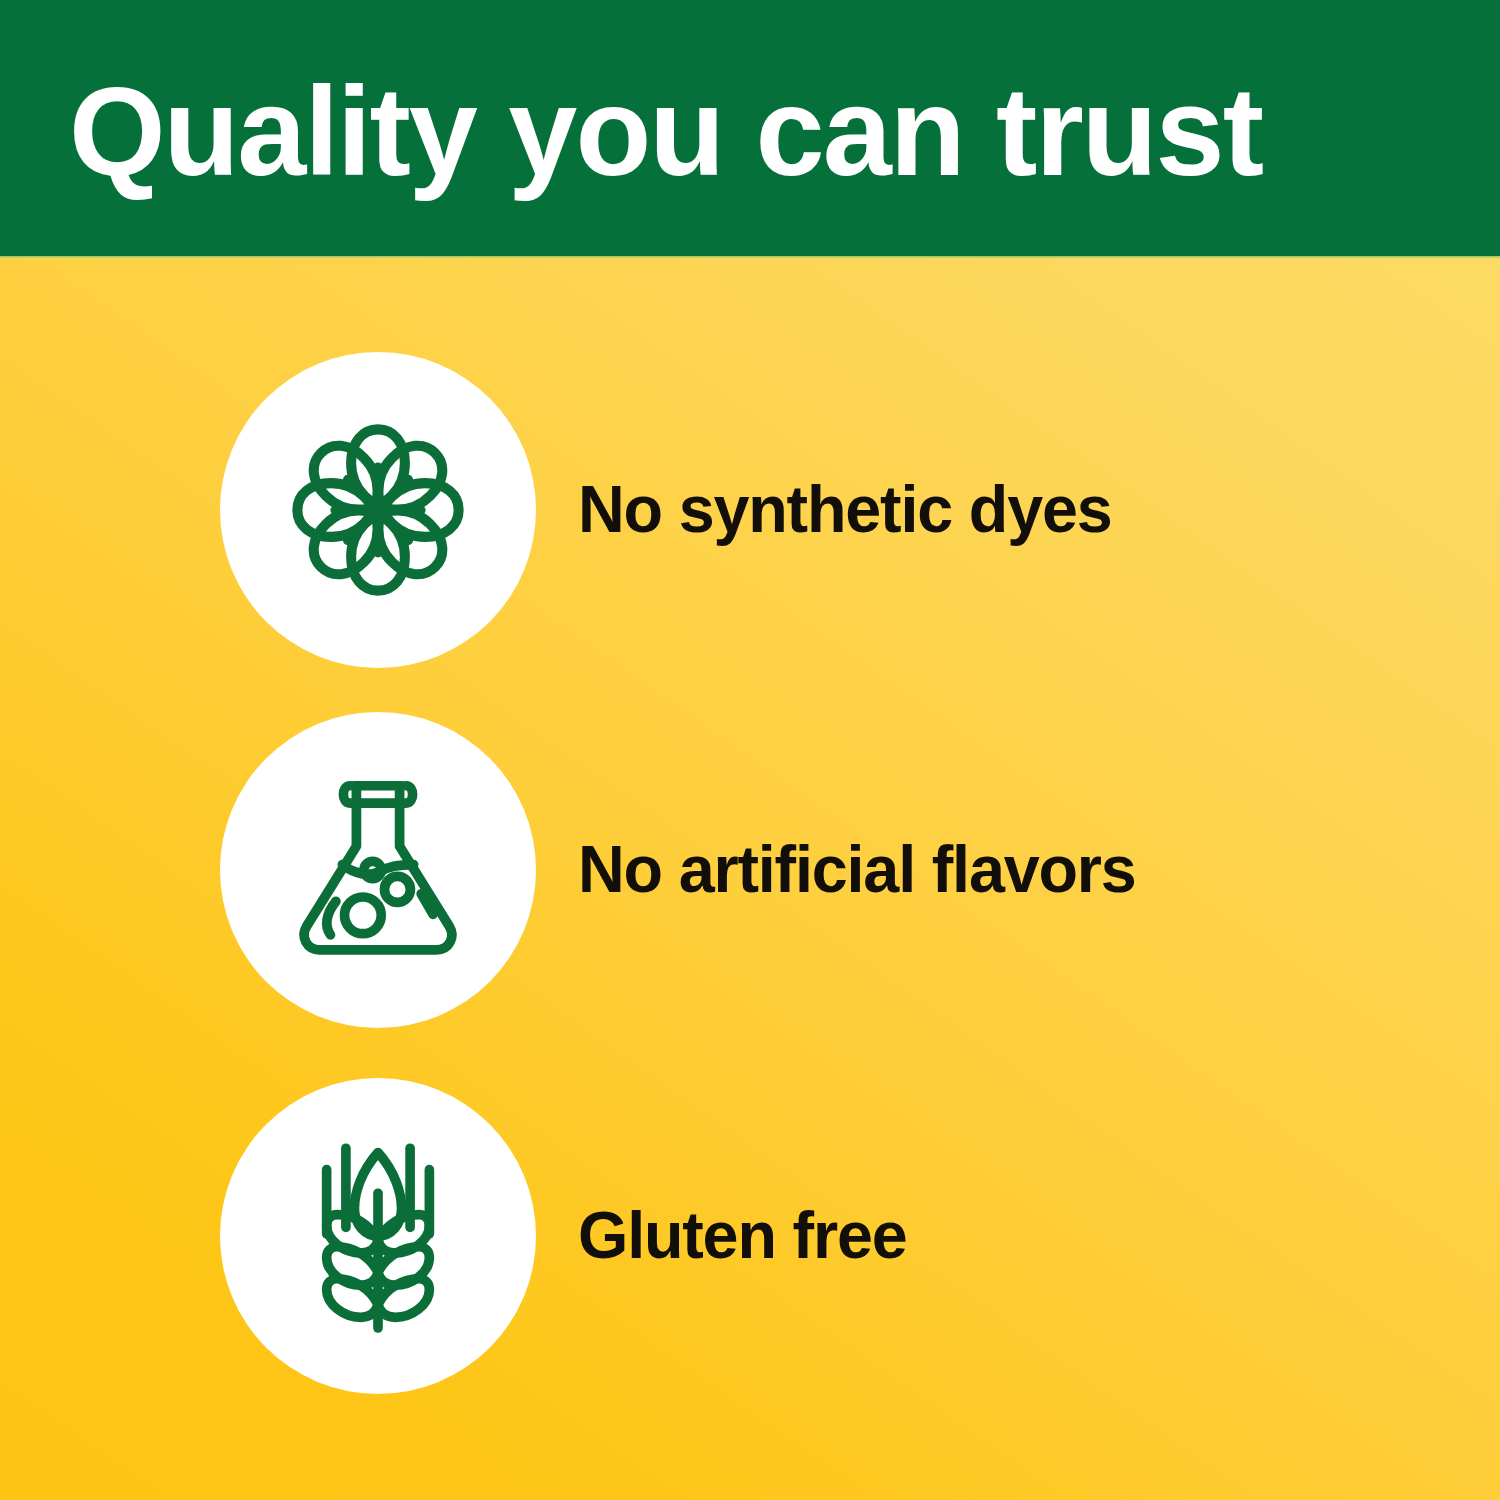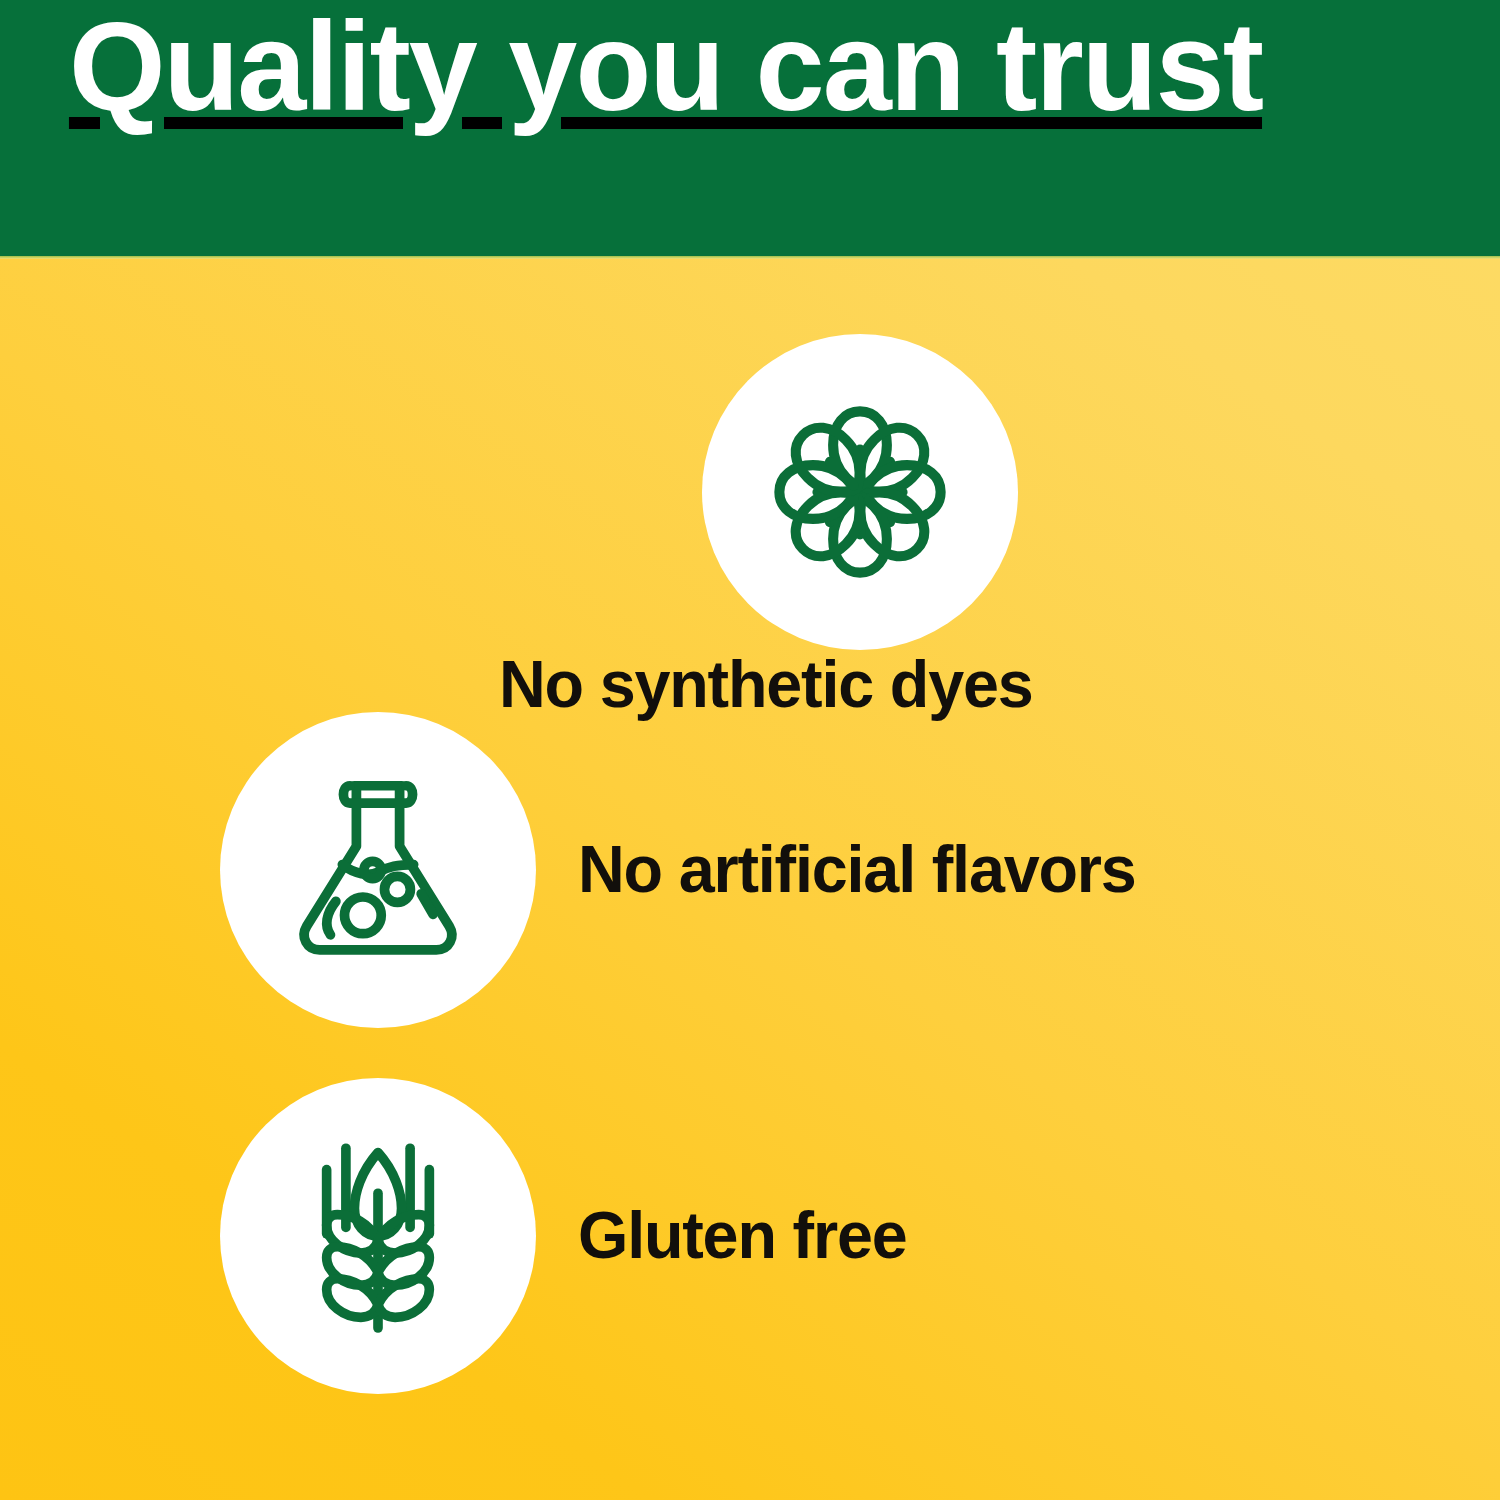--- a/index.html
+++ b/index.html
@@ -26,22 +26,22 @@
 
   
   .header-band {
     position: absolute;
     left: 0;
     top: 0;
     width: 1500px;
     height: 256px;
     background: #06703A;
     display: flex;
+    align-items: center;
     overflow: hidden;
-    text-decoration: underline;
   }
   .header-title {
     margin: 0;
     padding: 0 0 0 70px;
     color: #FFFFFF;
     font-family: "Liberation Sans", sans-serif;
     font-weight: bold;
     font-size: 126px;
     line-height: 1;
     letter-spacing: -2px;
@@ -70,21 +70,21 @@
     height: 1244px;
   }
   .feature-row {
     position: absolute;
     left: 0;
     width: 1500px;
     height: 316px;
     display: flex;
     align-items: center;
   }
-  .feature-row.row-0 { top: 78px; flex-direction: column; }
+  .feature-row.row-0 { top: 96px; }
   .feature-row.row-1 { top: 456px; }
   .feature-row.row-2 { top: 822px; }
 
   .icon-badge {
     position: relative;
     flex: 0 0 auto;
     margin-left: 220px;
     width: 316px;
     height: 316px;
     border-radius: 50%;

